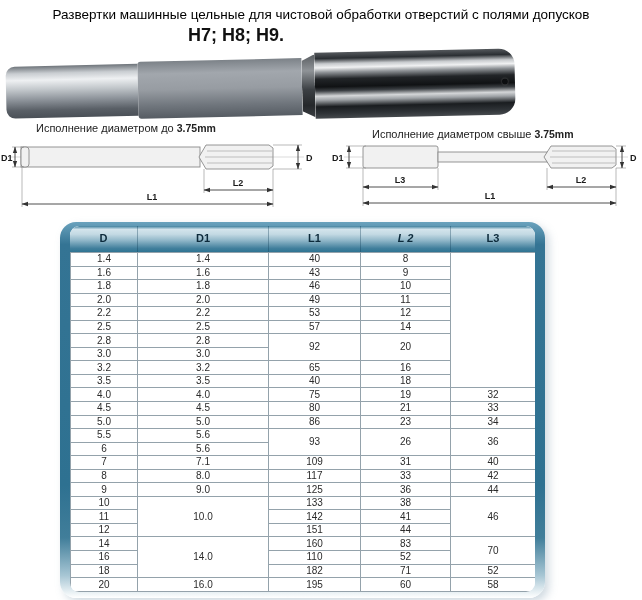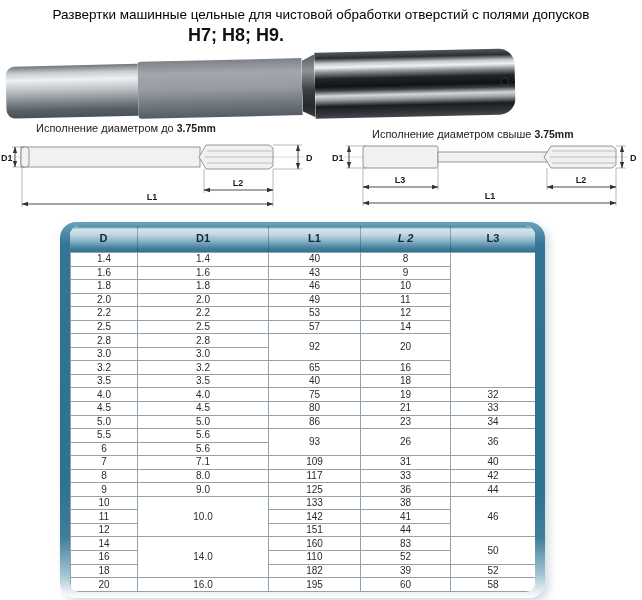--- a/index.html
+++ b/index.html
@@ -306,31 +306,31 @@
             <tr>
               <td>12</td>
               <td>151</td>
               <td>44</td>
             </tr>
             <tr>
               <td>14</td>
               <td rowspan="3">14.0</td>
               <td>160</td>
               <td>83</td>
-              <td rowspan="2">50</td>
+              <td rowspan="2">70</td>
             </tr>
             <tr>
               <td>16</td>
               <td>110</td>
               <td>52</td>
             </tr>
             <tr>
               <td>18</td>
               <td>182</td>
-              <td>39</td>
+              <td>71</td>
               <td>52</td>
             </tr>
             <tr>
               <td>20</td>
               <td>16.0</td>
               <td>195</td>
               <td>60</td>
               <td>58</td>
             </tr>
           </tbody>

